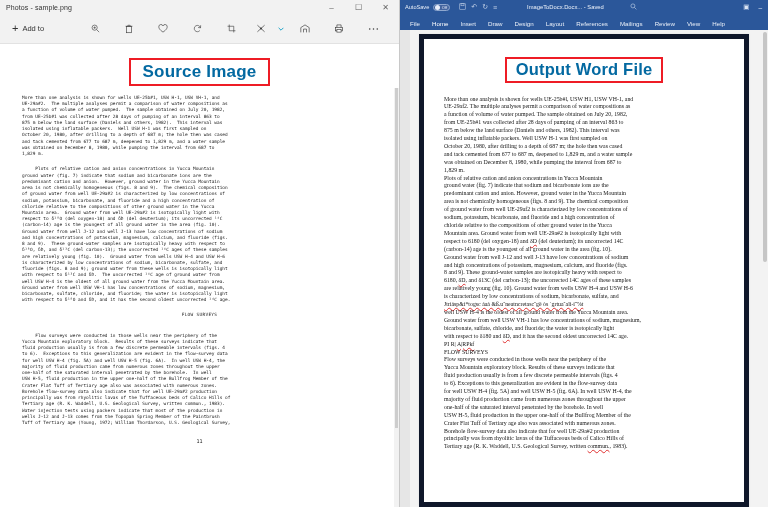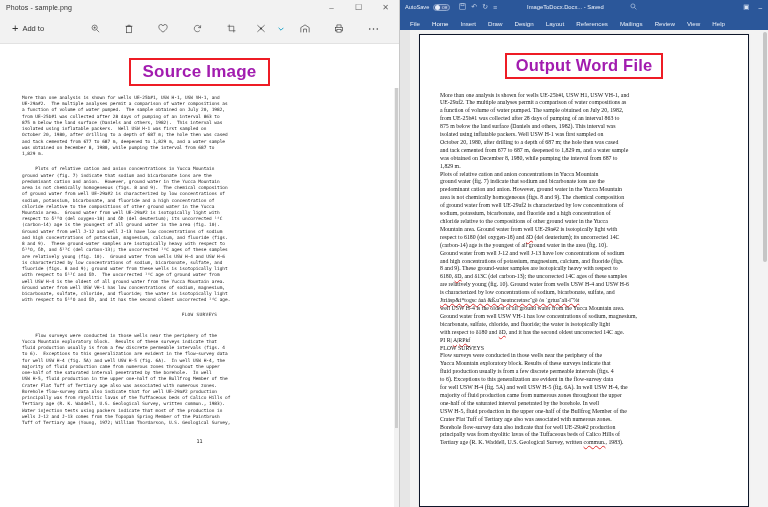--- a/index.html
+++ b/index.html
@@ -71,21 +71,21 @@
   .caret-btn { width: 14px; height: 30px; display: flex; align-items: center; justify-content: center; }
 
   
   .image-canvas {
     flex: 1; background: #ffffff; position: relative;
     padding: 0 10px;
     overflow: hidden;
   }
   .badge-wrap { display: flex; justify-content: center; margin-top: 14px; }
   .red-badge {
-    border: 2px solid #ee1c25; color: #a21caf;
+    border: 2px solid #ee1c25; color: #0369a1;
     font-weight: bold; letter-spacing: .2px;
     padding: 3px 12px 4px 12px;
     font-size: 17px; line-height: 1;
     background: #fff;
   }
   #src-badge { font-size: 17px; }
 
   .scan-text {
     font-family: "DejaVu Sans Mono", "Liberation Mono", monospace;
     font-size: 4.45px;
@@ -141,21 +141,21 @@
   }
   .rb-tab.active { color: #fff; }
 
   .word-body {
     flex: 1; background: #f3f3f3; position: relative; overflow: hidden;
     display: flex; justify-content: center;
   }
   .word-gutter-left { width: 10px; background: #e6e6e6; position: absolute; left: 0; top: 0; bottom: 0; }
   .word-page {
     width: 330px; background: #fff; margin-top: 4px;
-    border: 1px solid #0f172a;
+    border: 5px solid #0f172a;
     padding: 18px 20px 0 20px;
     position: relative;
     box-shadow: 0 0 2px rgba(0,0,0,.08);
   }
   .badge-wrap-w { display: flex; justify-content: center; margin-bottom: 13px; }
   #out-badge { font-size: 16.5px; padding: 2px 9px 3px 9px; }
 
   .doc-text {
     font-family: "Liberation Serif", "DejaVu Serif", serif;
     font-size: 5.85px;

